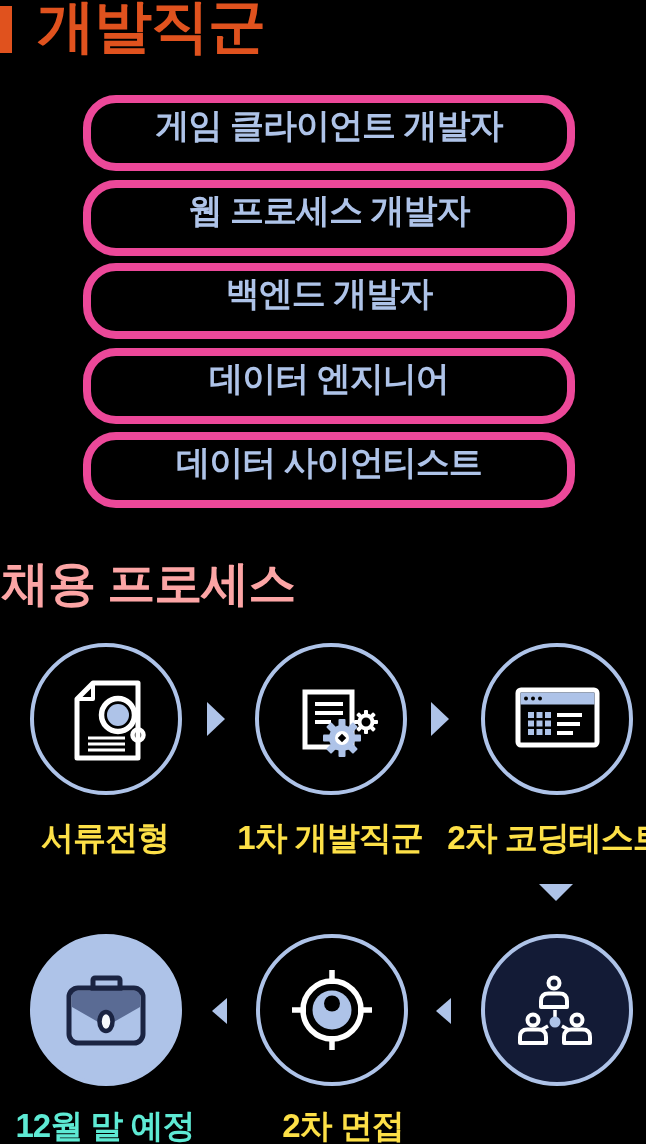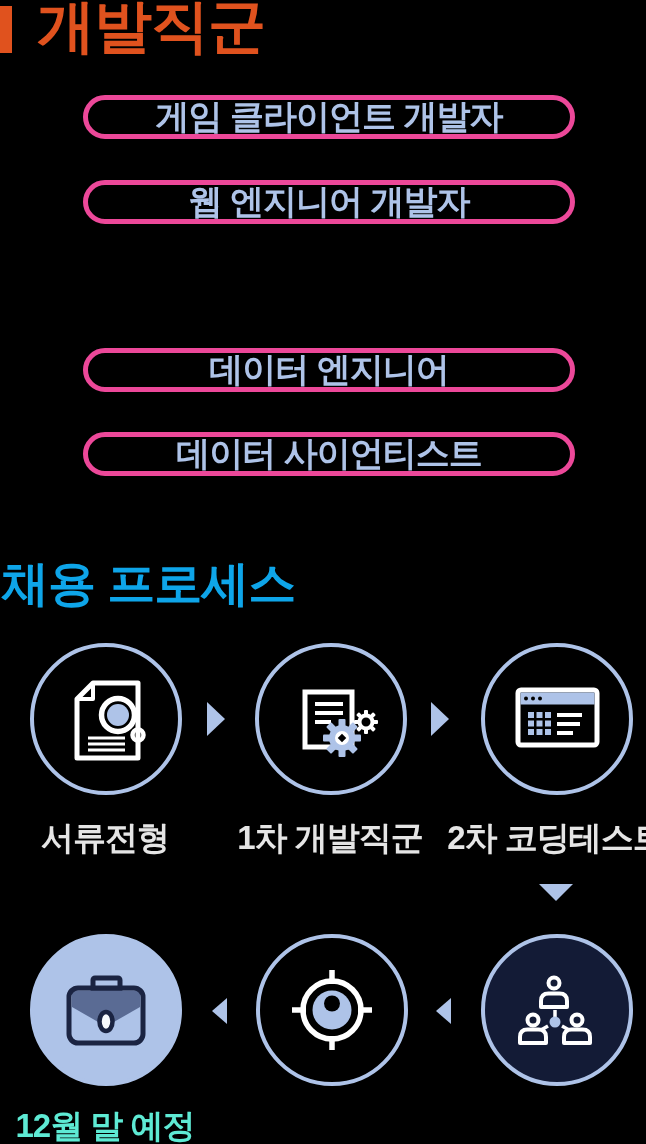--- a/index.html
+++ b/index.html
@@ -4,51 +4,54 @@
 <style>
   html,body{margin:0;padding:0;background:#000;}
   .stage{
     position:relative;width:646px;height:1144px;background:#000;overflow:hidden;
     font-family:"Liberation Sans","DejaVu Sans",sans-serif;font-weight:bold;
   }
   
   .title-bar{position:absolute;left:0;top:6px;width:12px;height:47px;background:#E0521E;}
   .page-title{position:absolute;left:37px;top:-3px;font-size:58px;line-height:1;color:#E0521E;letter-spacing:-1px;white-space:nowrap;}
   
-  .pill{position:absolute;left:83px;width:492px;height:44px;border:5px solid #ec4899;border-radius:33px;
-    box-sizing:border-box;display:flex;align-items:center;justify-content:center;
+  .pill{position:absolute;left:83px;width:492px;height:76px;border:8px solid #ec4899;border-radius:33px;
+    box-sizing:border-box;display:flex;justify-content:center;
     color:#AEC3E8;font-size:34px;letter-spacing:-1px;white-space:nowrap;}
   
-  .section-heading{position:absolute;left:1px;top:560px;font-size:48px;line-height:1;color:#0ea5e9;letter-spacing:-1px;white-space:nowrap;}
+  .section-heading{position:absolute;left:1px;top:560px;font-size:48px;line-height:1;color:#fca5a5;letter-spacing:-1px;white-space:nowrap;}
   
   .circle{position:absolute;width:152px;height:152px;border:4px solid #AEC3E8;border-radius:50%;box-sizing:border-box;}
   .circle svg{position:absolute;left:-4px;top:-4px;}
   .circle.fill-navy{background:#131B36;}
   .circle.fill-peri{background:#AEC3E8;}
-  .step-label{position:absolute;transform:translateX(-50%);font-size:33px;line-height:1;color:#e5e5e5;letter-spacing:-1px;white-space:nowrap;}
+  .step-label{position:absolute;transform:translateX(-50%);font-size:33px;line-height:1;color:#fde047;letter-spacing:-1px;white-space:nowrap;}
   .step-label.orange{color:#5eead4;}
   
   .arr{position:absolute;width:0;height:0;}
   .arr.right{border-top:17px solid transparent;border-bottom:17px solid transparent;border-left:18px solid #AEC3E8;}
   .arr.left{border-top:13px solid transparent;border-bottom:13px solid transparent;border-right:15px solid #AEC3E8;}
   .arr.down{border-left:17px solid transparent;border-right:17px solid transparent;border-top:17px solid #AEC3E8;}
 </style>
 </head>
 <body>
 
 <div class="stage">
 
   <div class="title-bar"></div>
   <div class="page-title">개발직군</div>
 
   <div class="pill" style="top:95px">
       <span>게임 클라이언트 개발자</span>
     </div>
   <div class="pill" style="top:180px">
-      <span>웹 엔지니어 개발자</span>
+      <span>웹 프로세스 개발자</span>
+    </div>
+  <div class="pill" style="top:263px">
+      <span>백엔드 개발자</span>
     </div>
   <div class="pill" style="top:432px">
       <span>데이터 사이언티스트</span>
     </div>
   <div class="pill" style="top:348px">
       <span>데이터 엔지니어</span>
     </div>
 
   <div class="section-heading">채용 프로세스</div>
 
@@ -170,14 +173,15 @@
   <div class="circle fill-peri" style="left:30px;top:934px">
     <svg width="152" height="152" viewBox="0 0 152 152">
       <rect x="63" y="44" width="27" height="14" rx="2" fill="none" stroke="#1B2442" stroke-width="5"></rect>
       <path d="M42 56.5 H110 V73 L76 92.5 L42 73 Z" fill="#5A6B94"></path>
       <rect x="39" y="54" width="74" height="55" rx="9" fill="none" stroke="#1B2442" stroke-width="5"></rect>
       <ellipse cx="76" cy="87.5" rx="6.5" ry="9.5" fill="#F8FAFD" stroke="#1B2442" stroke-width="4.5"></ellipse>
     </svg>
   </div>
 
   <div class="step-label orange" style="left:105px;top:1109px">12월 말 예정</div>
+  <div class="step-label" style="left:343px;top:1109px">2차 면접</div>
 
 </div>
 
 </body></html>

